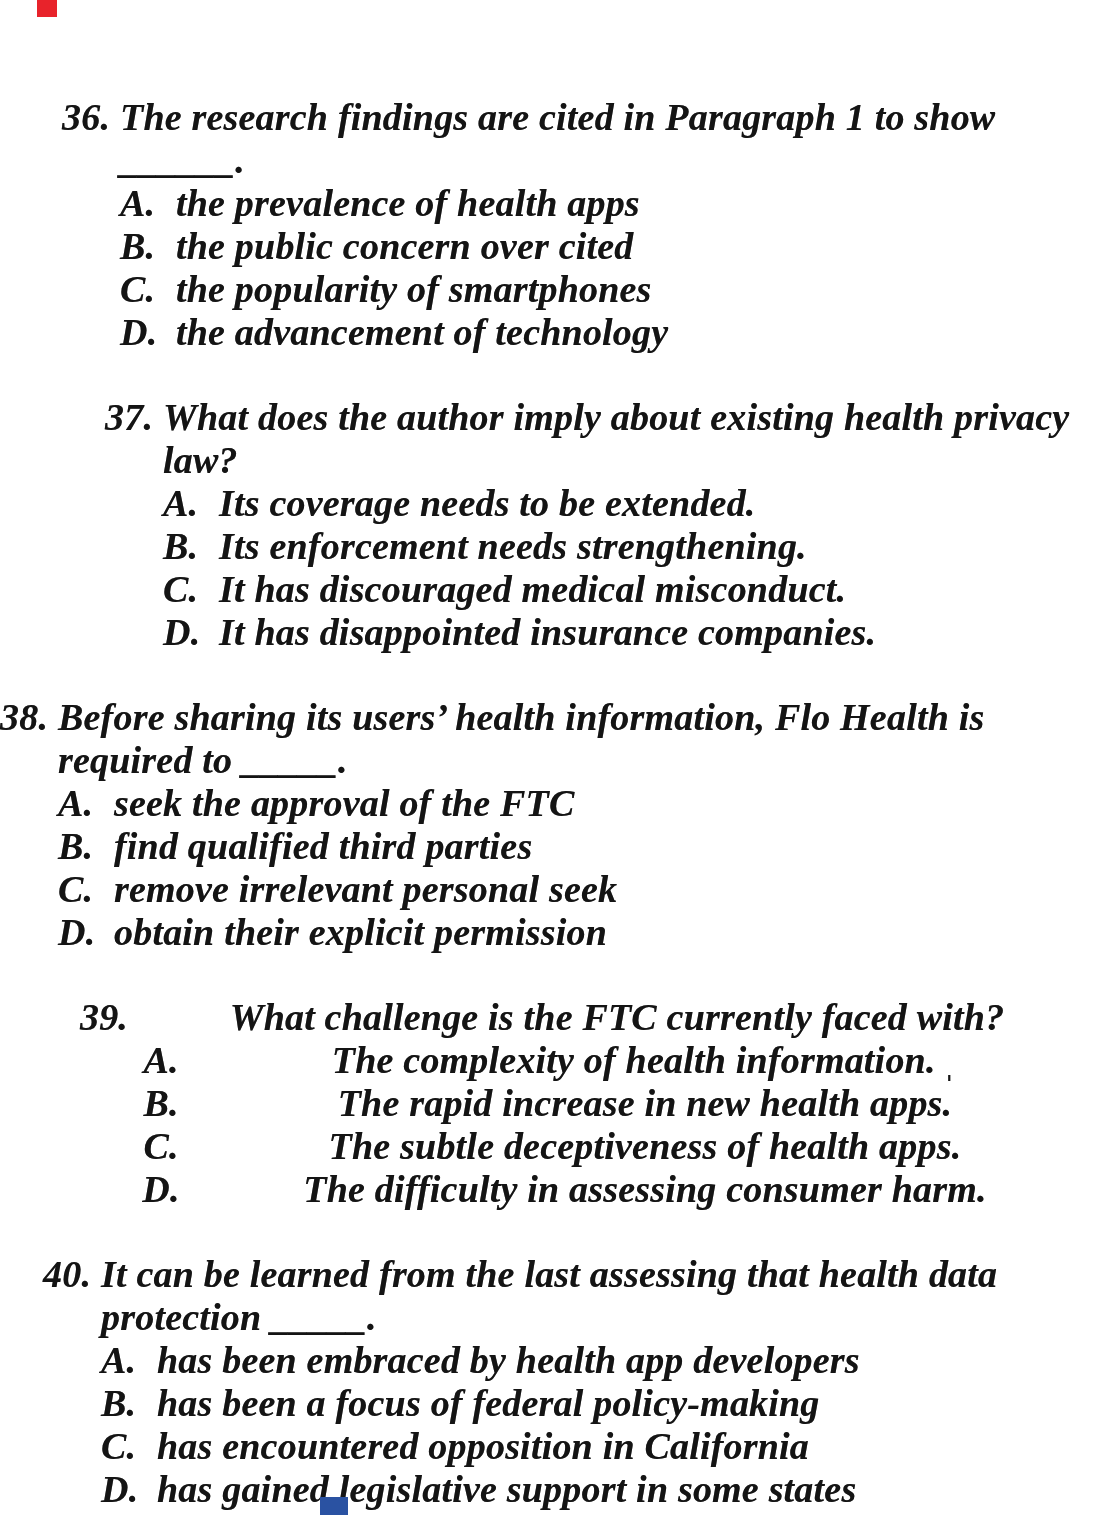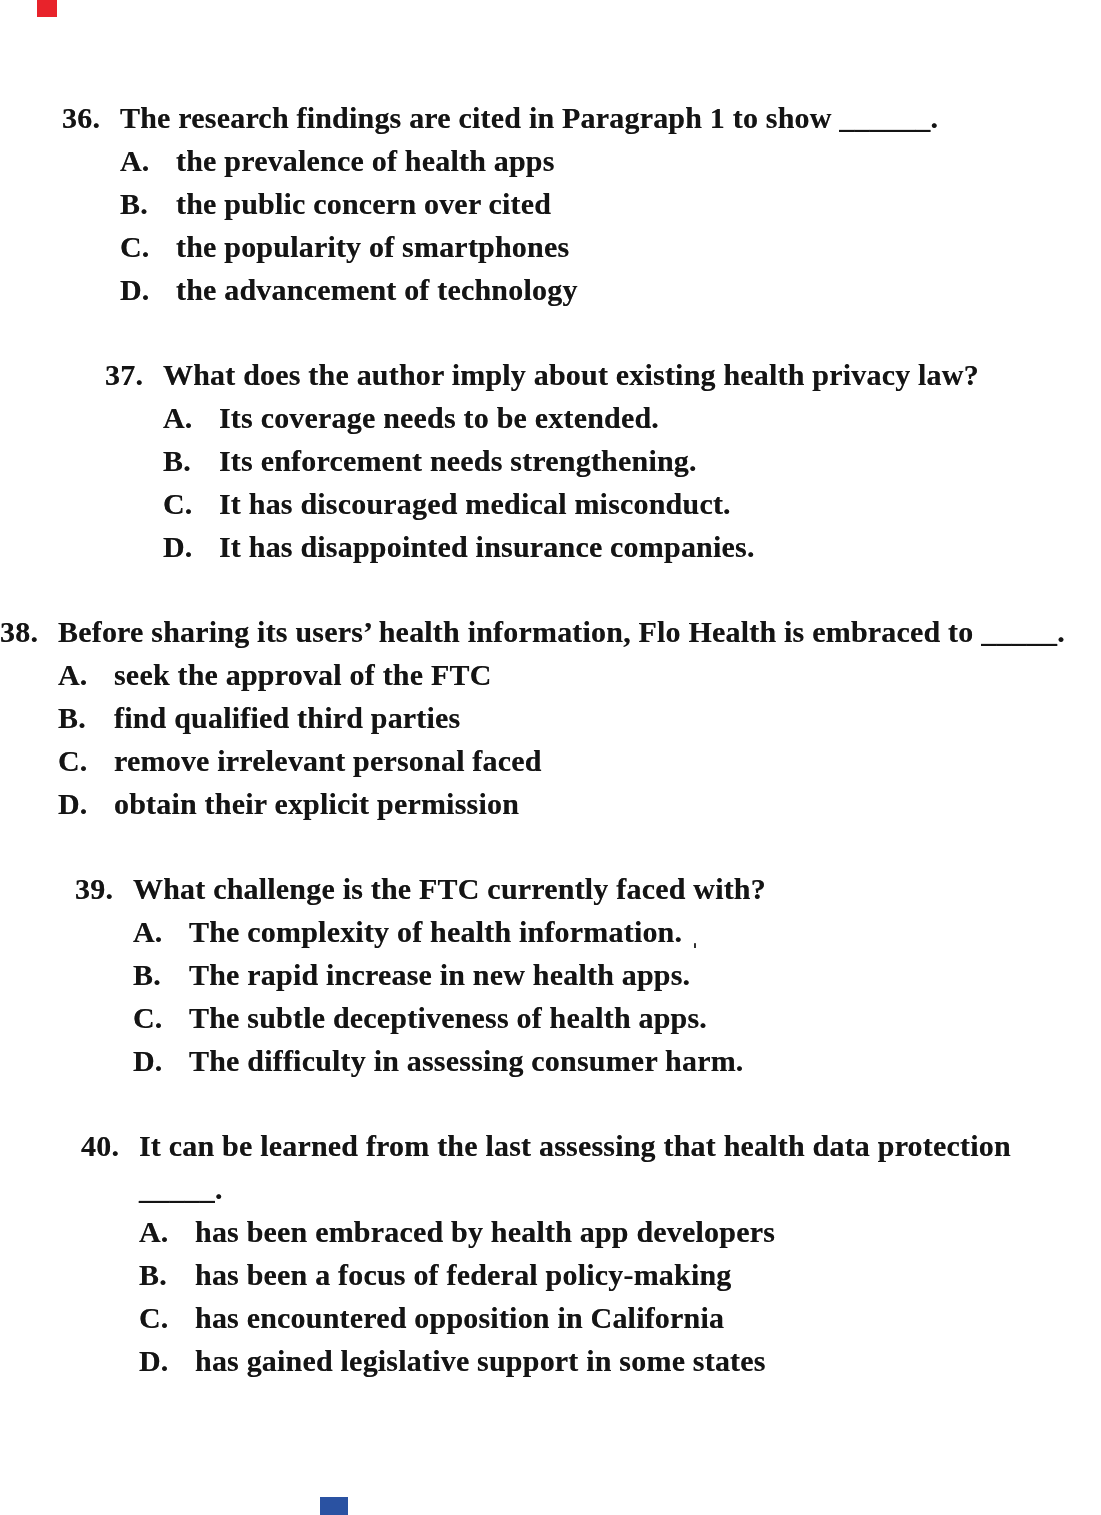--- a/index.html
+++ b/index.html
@@ -39,35 +39,36 @@
 
   .content {
     position: absolute;
     top: 96px;
     left: 0;
     width: 100%;
   }
 
   .question {
     margin-bottom: 42px;
-    font-size: 30px;
+    font-size: 38px;
     font-weight: 600;
     line-height: 43px;
     letter-spacing: 0.2px;
     color: #141414;
     
     text-shadow: 0 0 0.5px rgba(20,20,20,0.55);
+    font-style: italic;
   }
 
   
   .question.q1 { margin-left: 62px; }
   .question.q2 { margin-left: 105px; }
   .question.q3 { }
-  .question.q4 { margin-left: 75px; }
-  .question.q5 { margin-left: 81px; }
+  .question.q4 { margin-left: 75px; text-align: center; }
+  .question.q5 { margin-left: 43px; }
 
   .stem-row {
     display: flex;
     align-items: baseline;
   }
 
   .qnum {
     flex: 0 0 58px;
   }
 
@@ -140,33 +141,33 @@
       </div>
       <div class="option-row">
         <span class="opt-letter">D.</span>
         <span class="opt-text">It has disappointed insurance companies.</span>
       </div>
     </div>
 
     <div class="question q3">
       <div class="stem-row">
         <span class="qnum">38.</span>
-        <span class="qstem">Before sharing its users’ health information, Flo Health is embraced to _____.</span>
+        <span class="qstem">Before sharing its users’ health information, Flo Health is required to _____.</span>
       </div>
       <div class="option-row">
         <span class="opt-letter">A.</span>
         <span class="opt-text">seek the approval of the FTC</span>
       </div>
       <div class="option-row">
         <span class="opt-letter">B.</span>
         <span class="opt-text">find qualified third parties</span>
       </div>
       <div class="option-row">
         <span class="opt-letter">C.</span>
-        <span class="opt-text">remove irrelevant personal faced</span>
+        <span class="opt-text">remove irrelevant personal seek</span>
       </div>
       <div class="option-row">
         <span class="opt-letter">D.</span>
         <span class="opt-text">obtain their explicit permission</span>
       </div>
     </div>
 
     <div class="question q4">
       <div class="stem-row">
         <span class="qnum">39.</span>

